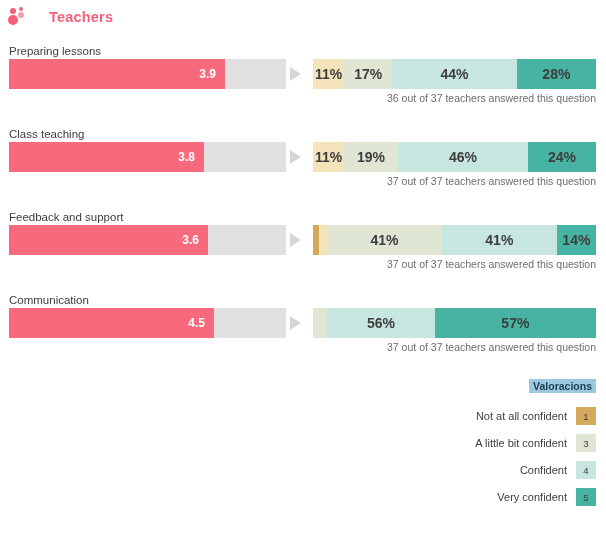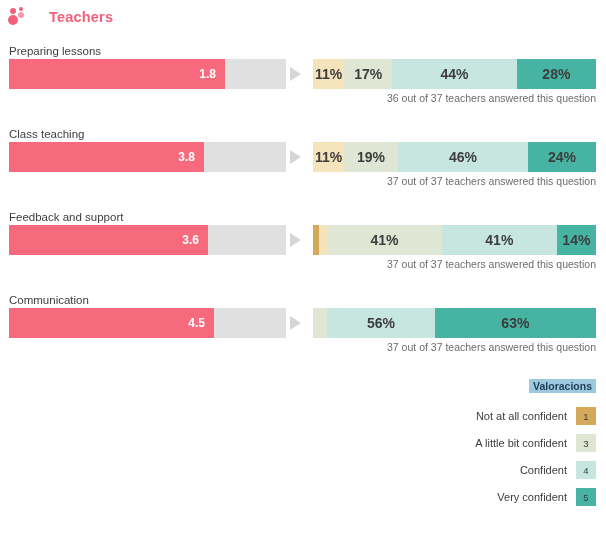--- a/index.html
+++ b/index.html
@@ -200,21 +200,21 @@
     <span class="big-body"></span>
   </span>
   <span class="header-title">Teachers</span>
 </div>
 
 <div id="rows-host">
     <div class="row" style="top: 45px;">
       <div class="row-label">Preparing lessons</div>
       <div class="avg-track">
         <div class="avg-fill" style="width: 216px;">
-          <span class="avg-value">1.8</span>
+          <span class="avg-value">3.9</span>
         </div>
       </div>
       <div class="arrow"></div>
       <div class="stack">
         <div class="seg" style="background: rgb(245, 227, 188); flex: 11 0 0px;">
           <span>11%</span>
         </div>
         <div class="seg" style="background: rgb(223, 230, 212); flex: 17 0 0px; align-items: center;">
           <span>17%</span>
         </div>
@@ -287,21 +287,21 @@
       </div>
       <div class="arrow"></div>
       <div class="stack">
         <div class="seg" style="background: rgb(223, 230, 212); flex: 5 0 0px;">
           <span></span>
         </div>
         <div class="seg" style="background: rgb(200, 230, 224); flex: 38 0 0px;">
           <span>56%</span>
         </div>
         <div class="seg" style="background: rgb(70, 179, 163); flex: 57 0 0px;">
-          <span>63%</span>
+          <span>57%</span>
         </div>
       </div>
       <div class="answered">37 out of 37 teachers answered this question</div>
     </div>
   </div>
 
 <div class="legend">
   <div class="legend-title-wrap">
     <span class="legend-title">Valoracions</span>
   </div>

